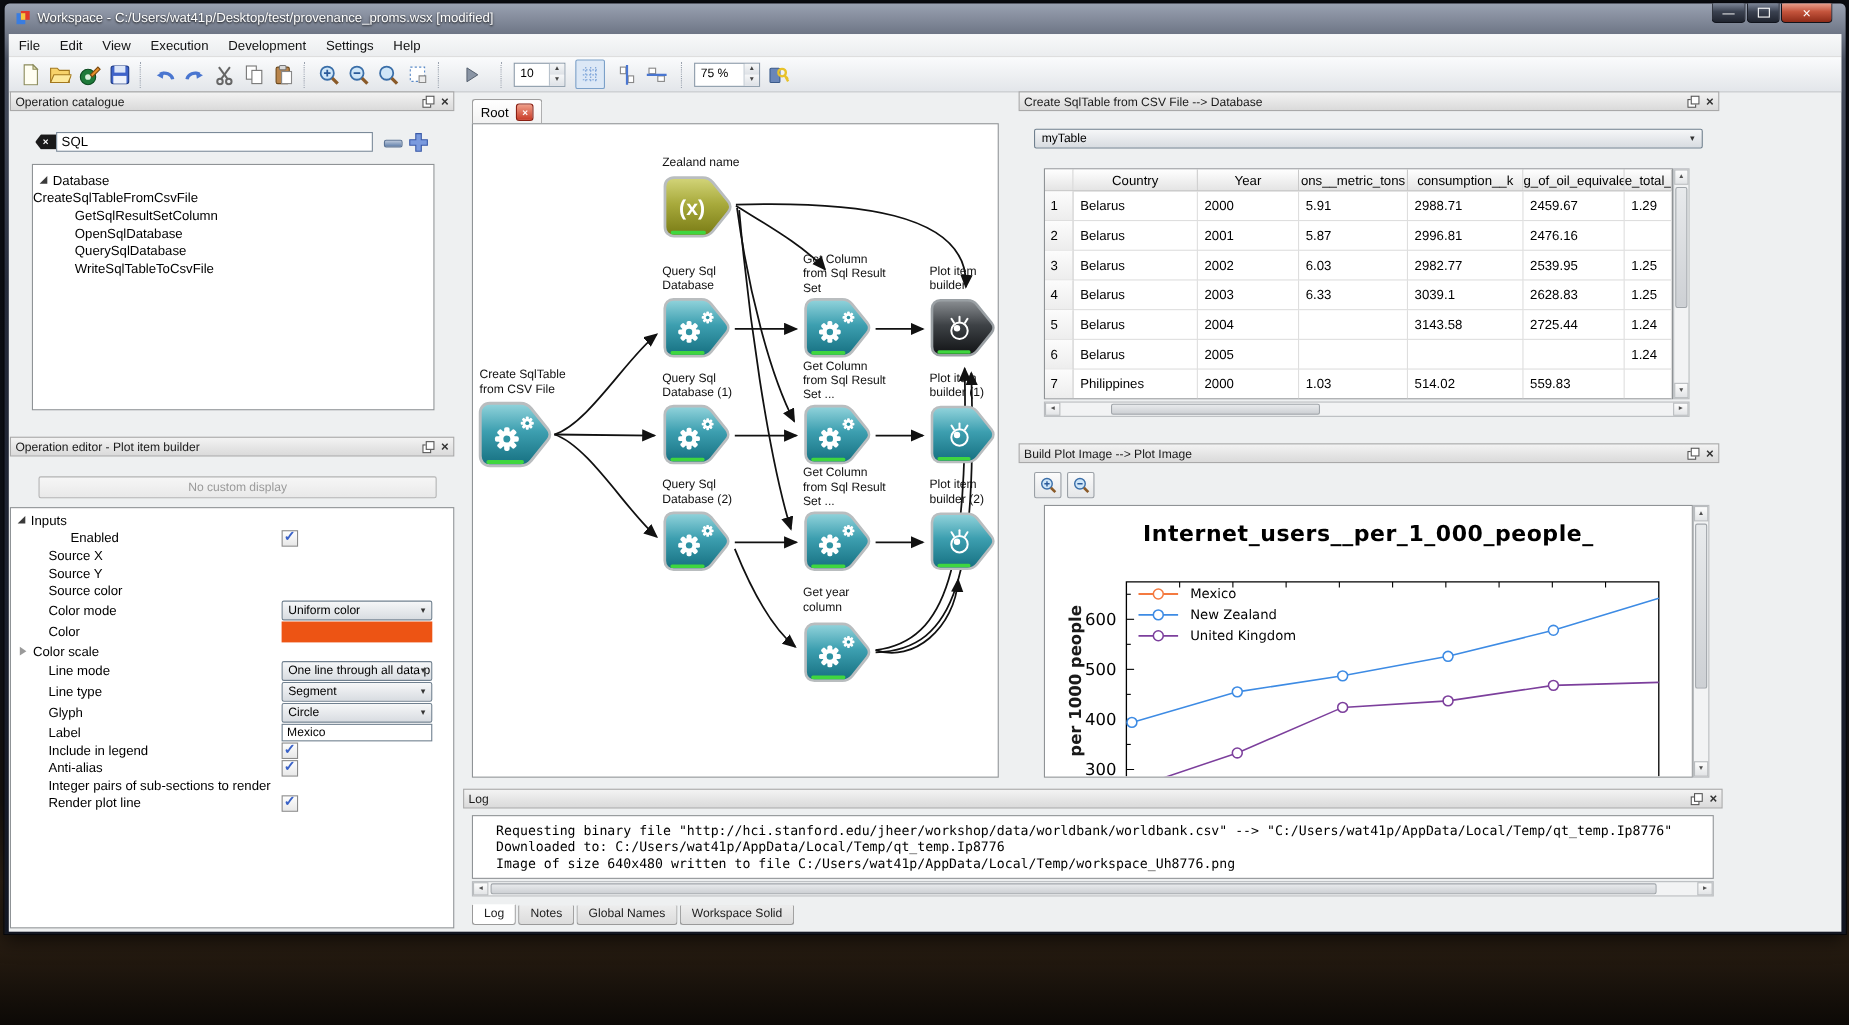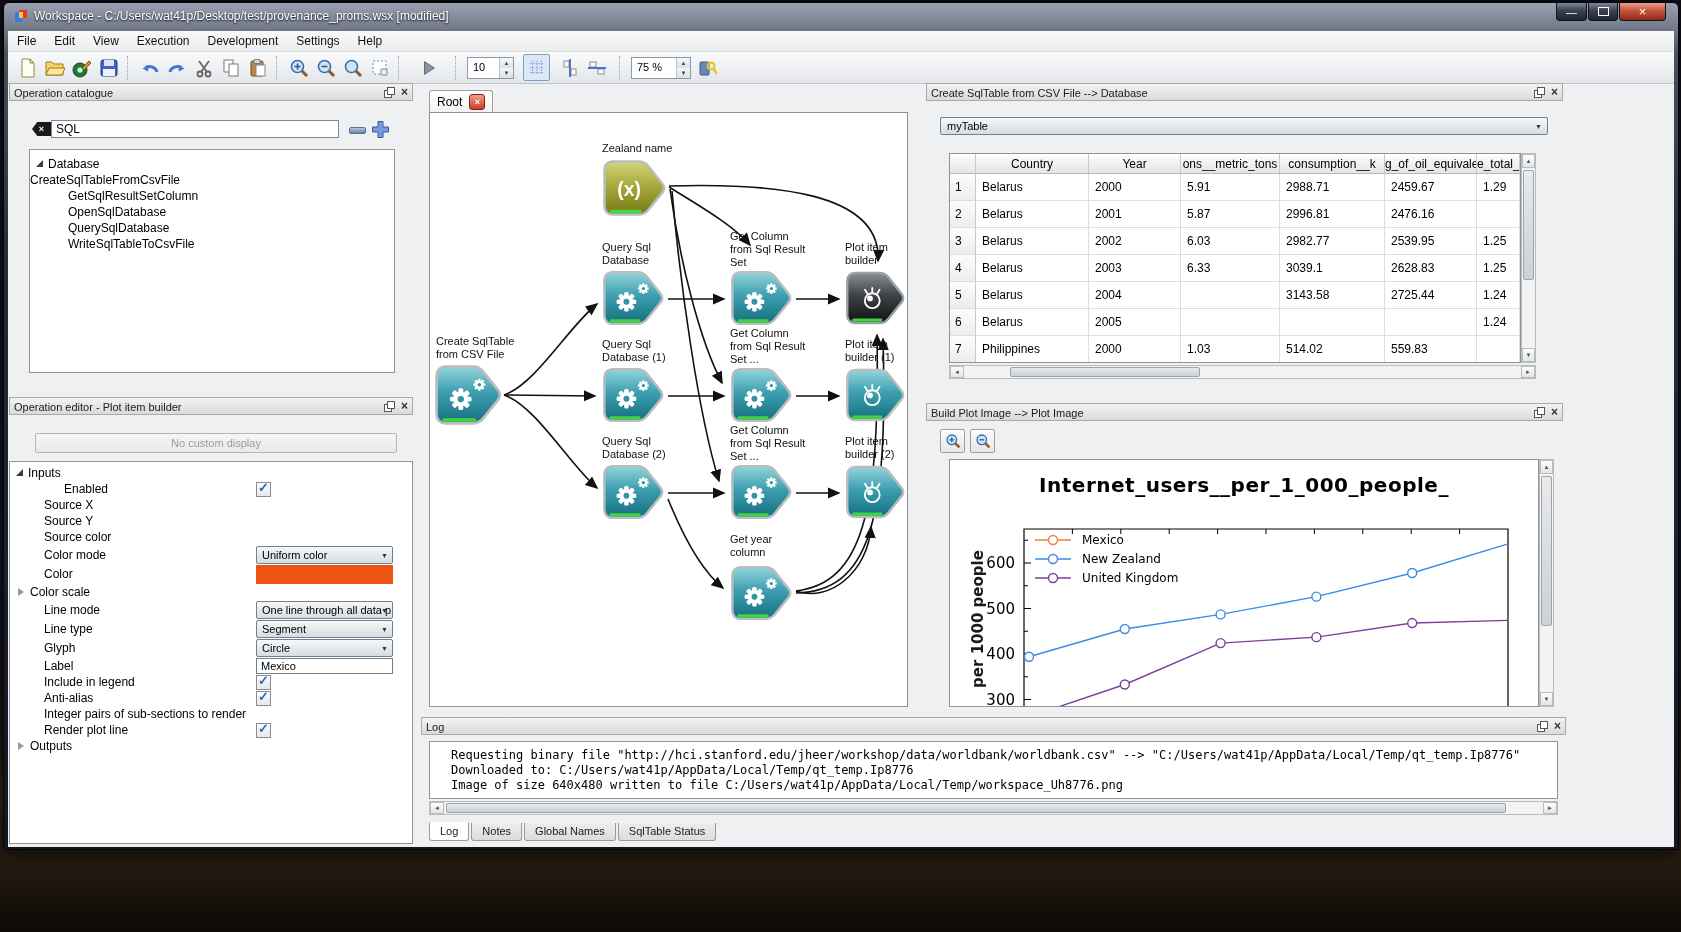--- a/index.html
+++ b/index.html
@@ -485,27 +485,20 @@
             </div>
             <div class="ed-row" style="height: 16px;">
               <div class="ed-name" style="padding-left: 34px;">
                 <span>Render plot line</span>
               </div>
               <div class="ed-val">
                 <div class="cb">
                   <span>✓</span>
                 </div>
               </div>
-            </div>
-            <div class="ed-row" style="height: 16px;">
-              <div class="ed-name">
-                <span class="exp-closed"></span>
-                <span>Outputs</span>
-              </div>
-              <div class="ed-val"></div>
             </div>
           </div>
       </div>
     </div>
 
     <div class="dock" style="left:413px;top:55px;width:492px;height:627px">
       <div class="tab" style="left:8px;top:4px">
         <span>Root</span>
         <span class="tab-close">×</span>
       </div>
@@ -852,18 +845,18 @@
       </div>
       <div class="sb" style="left:8px;top:84px;width:1129px;height:14px">
         <div class="btn" style="left:0;top:0;width:14px;height:12px">◄</div>
         <div class="btn" style="right:0;top:0;width:14px;height:12px">►</div>
         <div class="thumb" style="left:16px;top:1px;width:1060px;height:10px"></div>
       </div>
       <div id="log-tabs" style="left:8px;top:106px">
           <div class="ltab active">Log</div>
           <div class="ltab">Notes</div>
           <div class="ltab">Global Names</div>
-          <div class="ltab">SqlTable Status</div>
+          <div class="ltab">Workspace Solid</div>
         </div>
     </div>
 
   </div>
 </div>
 
 </body></html>

